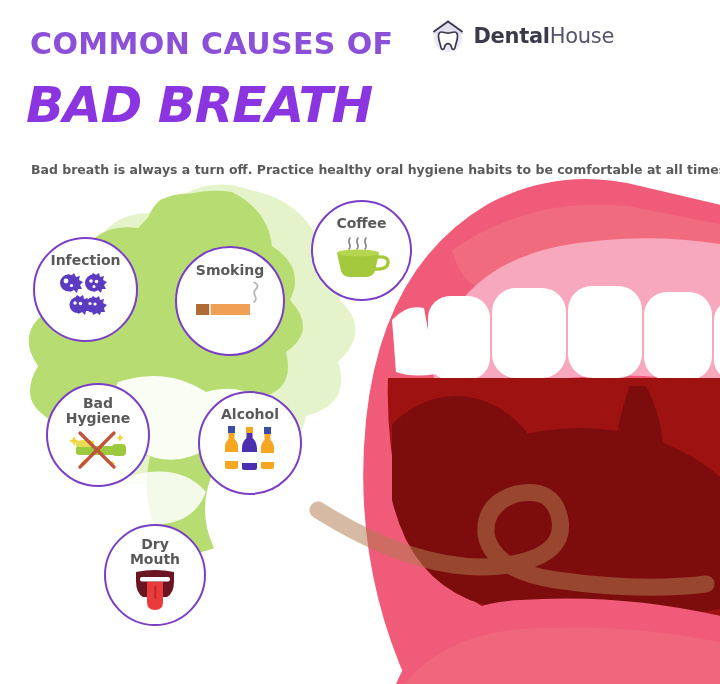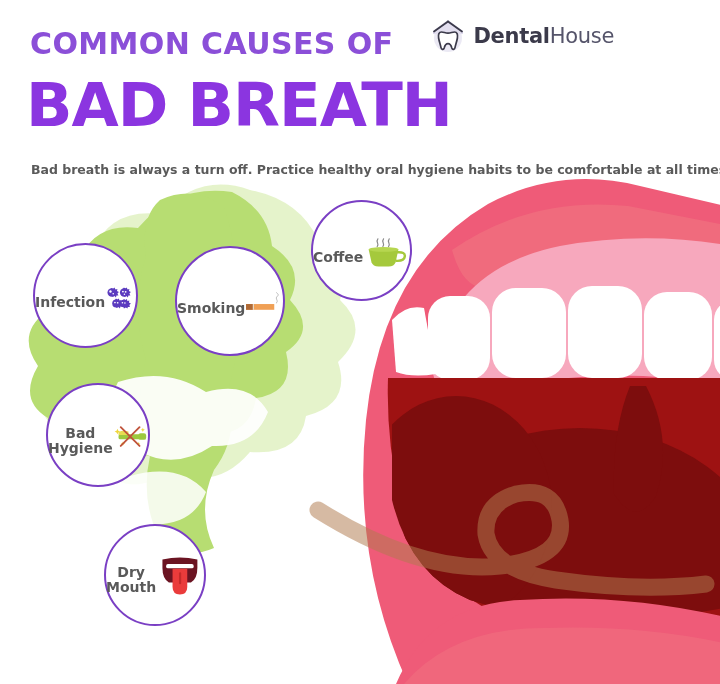--- a/index.html
+++ b/index.html
@@ -40,27 +40,28 @@
     letter-spacing: 0.4px;
     font-weight: 600;
     color: #8b4fd8;
     font-family: "DejaVu Sans", sans-serif;
     white-space: nowrap;
   }
   #headline {
     position: absolute;
     left: 26px;
     top: 66px;
-    font-size: 61px;
+    font-size: 50px;
     line-height: 78px;
     font-weight: 700;
     color: #8b35e0;
     font-family: "DejaVu Sans", sans-serif;
     letter-spacing: -1px;
     white-space: nowrap;
+    font-style: italic;
   }
   #subtitle {
     position: absolute;
     left: 31px;
     top: 162px;
     font-size: 12.5px;
     font-weight: 600;
     color: #5a5a5a;
     font-family: "DejaVu Sans", sans-serif;
     white-space: nowrap;
@@ -86,21 +87,21 @@
   #logo-text .l { font-weight: 400; color:#55546a; }
   
   .cause {
     position: absolute;
     border-radius: 50%;
     background: #ffffff;
     border: 2.5px solid #7a3fc4;
     box-sizing: border-box;
     z-index: 20;
     display: flex;
-    flex-direction: row;
+    flex-direction: column;
     align-items: center;
     justify-content: flex-start;
   }
   .cause .clabel {
     margin-top: 14%;
     font-family: "DejaVu Sans", sans-serif;
     font-size: 14px;
     line-height: 15px;
     font-weight: 700;
     color: #595959;
@@ -206,21 +207,21 @@
         <path d="M17 3.5 L31 13.5" stroke="#3b3a4a" stroke-width="1.8" fill="none" stroke-linecap="round"></path>
         <path d="M17 3.5 L3 13.5" stroke="#3b3a4a" stroke-width="1.8" fill="none" stroke-linecap="round"></path>
         <path d="M10.5 14 C8 14 7 16.5 7.6 20 C8.2 23.4 9.2 26 10 29.6 C10.5 31.8 12.6 32 13.2 30 C13.8 27.8 14.2 25.6 17 25.6 C19.8 25.6 20.2 27.8 20.8 30 C21.4 32 23.5 31.8 24 29.6 C24.8 26 25.8 23.4 26.4 20 C27 16.5 26 14 23.5 14 C21 14 20 15.2 17 15.2 C14 15.2 13 14 10.5 14 Z" fill="#ffffff" stroke="#3b3a4a" stroke-width="1.7" stroke-linejoin="round"></path>
       </svg>
       <div id="logo-text">
         <span class="b">Dental</span><span class="l">House</span>
       </div>
     </div>
   </div>
 
-  <div class="cause" style="left:33px;top:243px;width:105px;height:105px;">
+  <div class="cause" style="left:33px;top:237px;width:105px;height:105px;">
     <div class="clabel">Infection</div>
     <svg class="cicon" width="62" height="44" viewBox="0 0 62 44">
       <g fill="#5b3bbf">
         <g>
           <path d="M13 2 l3 2 3-3 2 4 4-1 -1 4 4 2-3 3 2 4-4 0 -1 4-3-3-4 2-1-4-4 0 1-4-4-2 3-3z"></path>
           <circle cx="13.5" cy="11" r="8.5"></circle>
         </g>
         <circle cx="11" cy="9" r="2.4" fill="#ffffff"></circle>
         <circle cx="16.5" cy="13.5" r="1.6" fill="#ffffff"></circle>
         <g>
@@ -285,20 +286,43 @@
           <path d="M46 32 l1 2.2 2.2 1 -2.2 1 -1 2.2 -1-2.2 -2.2-1 2.2-1z"></path>
         </g>
       </g>
       <g stroke="#c0543c" stroke-width="3.4" stroke-linecap="round">
         <path d="M14 5 L48 39"></path>
         <path d="M48 5 L14 39"></path>
       </g>
     </svg>
   </div>
 
+  <div class="cause" style="left:198px;top:391px;width:104px;height:104px;">
+    <div class="clabel">Alcohol</div>
+    <svg class="cicon" width="62" height="44" viewBox="0 0 62 44">
+
+      <g>
+        <rect x="9" y="0" width="7" height="7" fill="#3b4da8"></rect>
+        <path d="M9.5 7 L15.5 7 L15.5 13 Q19 16 19 21 L19 41 Q19 43 17 43 L8 43 Q6 43 6 41 L6 21 Q6 16 9.5 13 Z" fill="#f5a623"></path>
+        <rect x="6" y="26" width="13" height="9" fill="#ffffff"></rect>
+      </g>
+
+      <g>
+        <rect x="27" y="1" width="7" height="6" fill="#f5a623"></rect>
+        <path d="M27.5 7 L33.5 7 L33.5 12 Q38 16 38 22 L38 42 Q38 44 36 44 L25 44 Q23 44 23 42 L23 22 Q23 16 27.5 12 Z" fill="#4b2fb0"></path>
+        <rect x="23" y="26" width="15" height="11" fill="#ffffff"></rect>
+      </g>
+
+      <g>
+        <rect x="45" y="1" width="7" height="7" fill="#3b4da8"></rect>
+        <path d="M45.5 8 L51.5 8 L51.5 14 Q55 17 55 22 L55 41 Q55 43 53 43 L44 43 Q42 43 42 41 L42 22 Q42 17 45.5 14 Z" fill="#f5a623"></path>
+        <rect x="42" y="27" width="13" height="9" fill="#ffffff"></rect>
+      </g>
+    </svg>
+  </div>
 
   <div class="cause two-line" style="left:104px;top:524px;width:102px;height:102px;">
     <div class="clabel">Dry
 Mouth</div>
     <svg class="cicon" width="52" height="42" viewBox="0 0 52 42">
       <path d="M7 3 Q26 -1 45 3 L45 12 Q45 24 38 28 L14 28 Q7 24 7 12 Z" fill="#6b1422"></path>
       <rect x="11" y="8" width="30" height="4.6" rx="2" fill="#ffffff"></rect>
       <path d="M18 13 L34 13 L34 33 Q34 41 26 41 Q18 41 18 33 Z" fill="#ea3b3b"></path>
       <rect x="25" y="17" width="2.4" height="13" rx="1.2" fill="#c62a2a"></rect>
     </svg>

